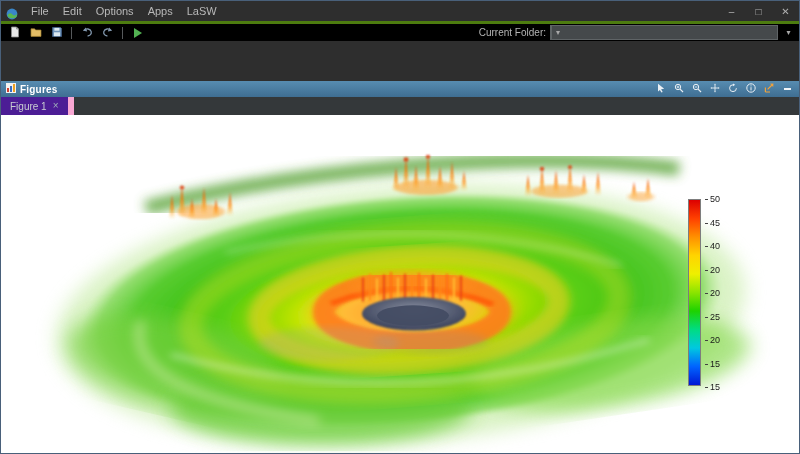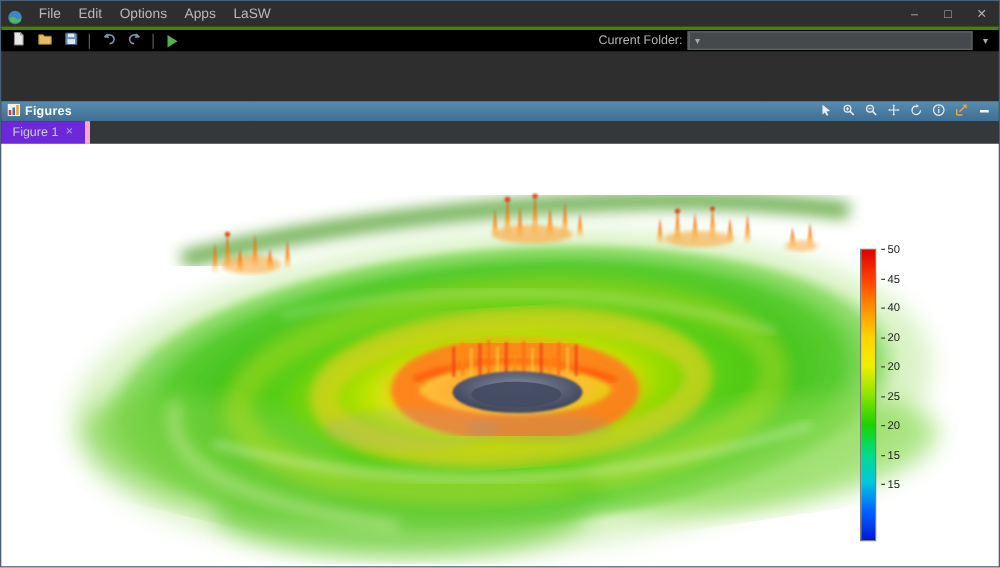--- a/index.html
+++ b/index.html
@@ -41,29 +41,29 @@
   
   .fig-header { height:16px; flex:0 0 16px; background:linear-gradient(#578cb1,#3f6e92);
     display:flex; align-items:center; padding:0 5px; gap:4px; color:#fff; font-size:10px;margin-top:40px; }
   .fh-title { font-weight:bold; letter-spacing:.2px; }
   .fh-icons { margin-left:auto; display:flex; align-items:center; gap:4px; }
   .fh-btn { width:14px; height:13px; display:flex; align-items:center; justify-content:center; }
   .dash { width:7px; height:2px; background:#f0f4f8; }
 
   
   .tabbar { height:18px; flex:0 0 18px; background:#34383a; display:flex; align-items:stretch; }
-  .tab { display:flex; align-items:center; gap:6px; padding:0 9px; background:#6d28d9;
-    color:#c8cdd1; font-size:10px; border-right:4px solid #f9a8d4; }
+  .tab { display:flex; align-items:center; gap:6px; padding:0 9px; background:#4c1d95;
+    color:#c8cdd1; font-size:10px; border-right:6px solid #f9a8d4; }
   .tab-close { color:#9fb0ba; font-size:10px; line-height:10px; }
 
   
   .content { flex:1 1 auto; position:relative; background:#ffffff; overflow:hidden; }
   .storm-svg { position:absolute; left:0; top:0; width:800px; height:100%; }
 
-  .colorbar { position:absolute; left:687px; top:84px; width:13px; height:234px;
+  .colorbar { position:absolute; left:687px; top:84px; width:13px; height:187px;
     border:1px solid #7d7d7d; }
   .cb-grad { width:100%; height:100%; }
   .cb-ticks { position:absolute; left:16px; top:-5px; height:197px; display:flex;
     flex-direction:column; justify-content:space-between; }
   .cb-tick { display:flex; align-items:center; font-size:9px; color:#1a1a1a; line-height:9px; }
   .cb-tick::before { content:""; width:3px; height:1px; background:#444; margin-right:2px; }
 
   
   .statusbar { height:14px; flex:0 0 14px; background:#2d2d2d; border-top:1px solid #1f1f1f;
     display:flex; align-items:center; justify-content:flex-end; gap:5px; padding:0 7px; }

